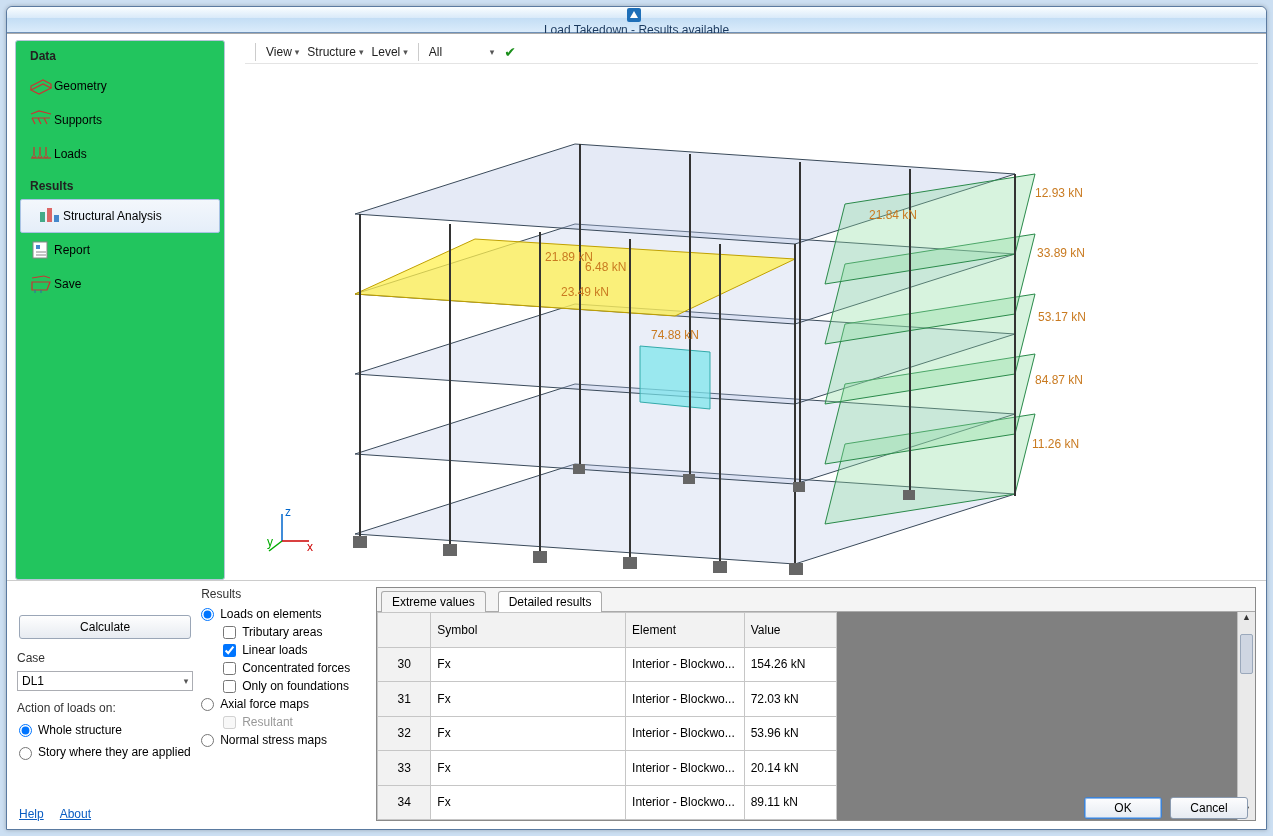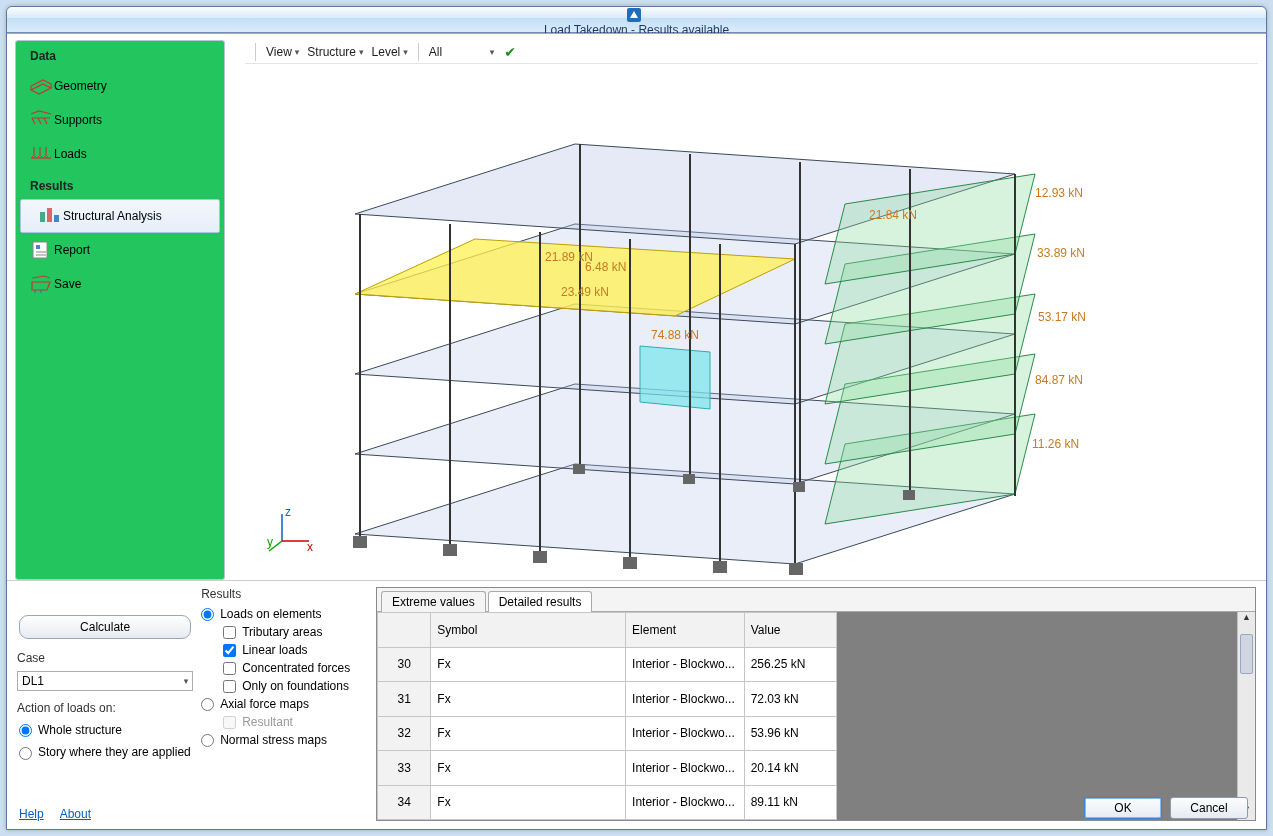--- a/index.html
+++ b/index.html
@@ -26,36 +26,36 @@
   .tool-sep { width:1px; height:18px; background:#ccc; margin:0 4px;}
   .tool-label { color:#222; padding:0 2px; display:flex; align-items:center; gap:3px;}
   .dd-arrow { font-size:9px; color:#555;}
   .check-green { color:#1a8f1a; font-size:14px; padding:0 4px;}
   .viewport { flex:1; position:relative; background:#fff; overflow:hidden;}
   .axis-gizmo { position:absolute; left:22px; bottom:22px; font-size:11px;}
   .model-annot { position:absolute; font-size:12px; color:#c97a20;text-align:right;}
   
   .lower { height:248px; display:flex; padding:6px 10px 8px 10px; gap:8px;}
   .left-controls { width:188px; display:flex; flex-direction:column; gap:4px; padding-top:24px;}
-  .calc-btn { border:1px solid #9aa6b7; border-radius:9px; background:linear-gradient(#fefefe,#e7ebf1); padding:4px 0; text-align:center; margin:4px 2px 6px 2px;}
+  .calc-btn { border:1px solid #9aa6b7; border-radius:3px; background:linear-gradient(#fefefe,#e7ebf1); padding:4px 0; text-align:center; margin:4px 2px 6px 2px;}
   .field-label { color:#333; margin:2px 0;}
   .combo { border:1px solid #abadb3; background:#fff; padding:2px 4px; display:flex; justify-content:space-between; align-items:center;}
   .group-title { margin-top:6px; }
   .radio-row { display:flex; align-items:center; gap:6px; padding:2px 0 2px 2px;}
   .links { margin-top:auto; display:flex; gap:16px; padding:6px 0 0 2px;}
   .links a { color:#0a5dc2; text-decoration:underline; cursor:default;}
   .results-opts { width:178px; padding-top:0;}
   .results-opts .hdr { margin-bottom:4px; color:#333;}
   .chk-row { display:flex; align-items:center; gap:6px; padding:2px 0 2px 22px;}
   .chk-row.disabled { color:#999;}
   .radio-outer { display:flex; align-items:center; gap:6px; padding:2px 0;}
   
   .table-area { flex:1; border:1px solid #8a8a8a; background:#fff; display:flex; flex-direction:column;}
   .tabs { display:flex; gap:0; border-bottom:1px solid #aaa; background:#f4f4f4; padding:2px 4px 0 4px;}
-  .tab { border:1px solid #aaa; border-bottom:none; padding:3px 10px; background:#f4f4f4; border-radius:3px 3px 0 0; margin-right:2px; position:relative; top:1px;}
+  .tab { border:1px solid #aaa; border-bottom:none; padding:3px 10px; background:#f4f4f4; border-radius:3px 3px 0 0; margin-right:12px; position:relative; top:1px;}
   .tab.active { background:#fff; }
   .grid-wrap { flex:1; display:flex; overflow:hidden;}
   .grid { flex:1; border-collapse:collapse;}
   .grid th, .grid td { border:1px solid #c6c6c6; padding:3px 6px; text-align:left; height:22px; white-space:nowrap; overflow:hidden; text-overflow:ellipsis;}
   .grid th { background:#f2f2f2; font-weight:normal;}
   .grid th.rownum, .grid td.rownum { width:52px; background:#f2f2f2; text-align:center;}
   .grid tr.selected td { background:#3a80df; color:#fff;}
   .grid tr.selected td.rownum { background:#3a80df; color:#fff;}
   .grid-right-filler { width:400px; background:#808080;}
   .vscroll { width:18px; background:#eaeaea; border-left:1px solid #c0c0c0; position:relative;}
@@ -337,21 +337,21 @@
                 <tr>
               <th class="rownum"></th>
               <th style="width:190px;">Symbol</th>
               <th style="width:110px;">Element</th>
               <th style="width:90px;">Value</th>
             </tr>
             <tr>
                   <td class="rownum">30</td>
                   <td>Fx</td>
                   <td>Interior - Blockwo...</td>
-                  <td>256.25 kN</td>
+                  <td>154.26 kN</td>
                 </tr>
             <tr>
                   <td class="rownum">31</td>
                   <td>Fx</td>
                   <td>Interior - Blockwo...</td>
                   <td>72.03 kN</td>
                 </tr>
             <tr>
                   <td class="rownum">32</td>
                   <td>Fx</td>

